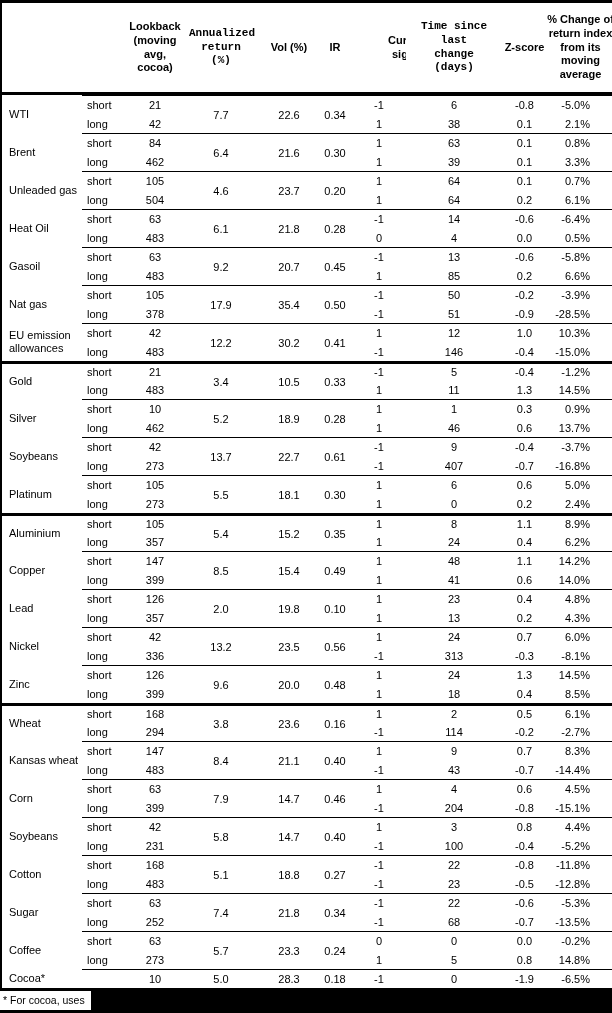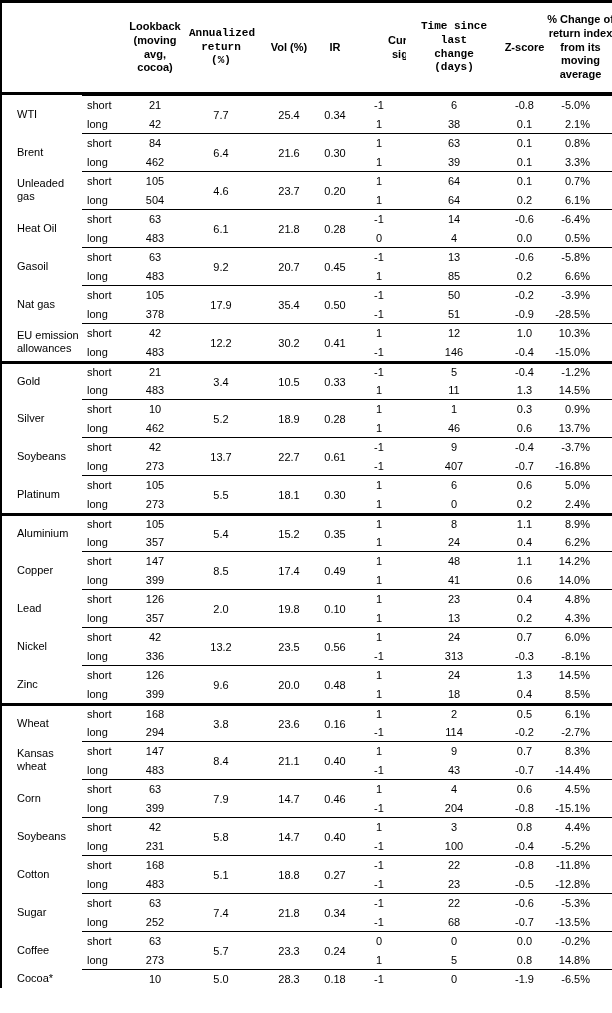--- a/index.html
+++ b/index.html
@@ -39,21 +39,21 @@
   .hw-timesince { max-width: 70px; font-family: Liberation Mono, monospace; }
   .hw-pctchg    { max-width: 70px; }
   tbody td {
     height: 19px;
     font-size: 11px;
     color: #000;
     vertical-align: middle;
     padding: 0;
     white-space: nowrap;
   }
-  td.t-name { text-align: left; padding-left: 15px; white-space: normal; line-height: 1.15; }
+  td.t-name { text-align: left; padding-left: 7px; white-space: normal; line-height: 1.15; }
   td.t-term { text-align: left; padding-left: 5px; }
   td.t-num  { text-align: center; }
   td.t-pct  { text-align: right; padding-right: 24px; }
   
   tr.c-first td { border-top: 1px solid #000; }
   tr.c-first td.t-name { border-top: none; }
   
   tr.g-first td, tr.g-first td.t-name { border-top: 3px solid #000; }
   .footer-bar {
     position: absolute;
@@ -104,21 +104,21 @@
         <th><span class="hw">Z-score</span></th>
         <th><span class="hw hw-pctchg">% Change of return index from its moving average</span></th>
       </tr>
     </thead>
     <tbody id="table-body">
         <tr class="c-first">
           <td class="t-name" rowspan="2">WTI</td>
           <td class="t-term">short</td>
           <td class="t-num">21</td>
           <td class="t-num" rowspan="2">7.7</td>
-          <td class="t-num" rowspan="2">25.4</td>
+          <td class="t-num" rowspan="2">22.6</td>
           <td class="t-num" rowspan="2">0.34</td>
           <td class="t-num">-1</td>
           <td class="t-num">6</td>
           <td class="t-num">-0.8</td>
           <td class="t-pct">-5.0%</td>
         </tr>
         <tr>
           <td class="t-term">long</td>
           <td class="t-num">42</td>
           <td class="t-num">1</td>
@@ -344,21 +344,21 @@
           <td class="t-num">1</td>
           <td class="t-num">24</td>
           <td class="t-num">0.4</td>
           <td class="t-pct">6.2%</td>
         </tr>
         <tr class="c-first">
           <td class="t-name" rowspan="2">Copper</td>
           <td class="t-term">short</td>
           <td class="t-num">147</td>
           <td class="t-num" rowspan="2">8.5</td>
-          <td class="t-num" rowspan="2">17.4</td>
+          <td class="t-num" rowspan="2">15.4</td>
           <td class="t-num" rowspan="2">0.49</td>
           <td class="t-num">1</td>
           <td class="t-num">48</td>
           <td class="t-num">1.1</td>
           <td class="t-pct">14.2%</td>
         </tr>
         <tr>
           <td class="t-term">long</td>
           <td class="t-num">399</td>
           <td class="t-num">1</td>
@@ -574,13 +574,16 @@
           <td class="t-num">28.3</td>
           <td class="t-num">0.18</td>
           <td class="t-num">-1</td>
           <td class="t-num">0</td>
           <td class="t-num">-1.9</td>
           <td class="t-pct">-6.5%</td>
         </tr>
       </tbody>
   </table>
 
+  <div class="footer-bar">
+    <div class="footnote-box">* For cocoa, uses</div>
+  </div>
 </div>
 
 </body></html>

